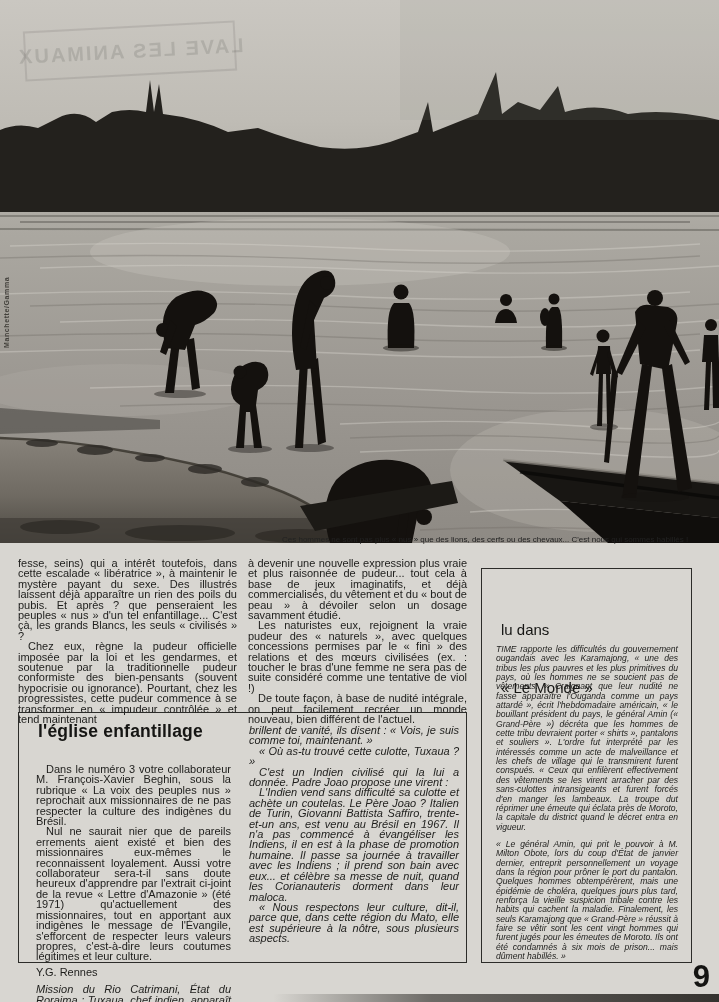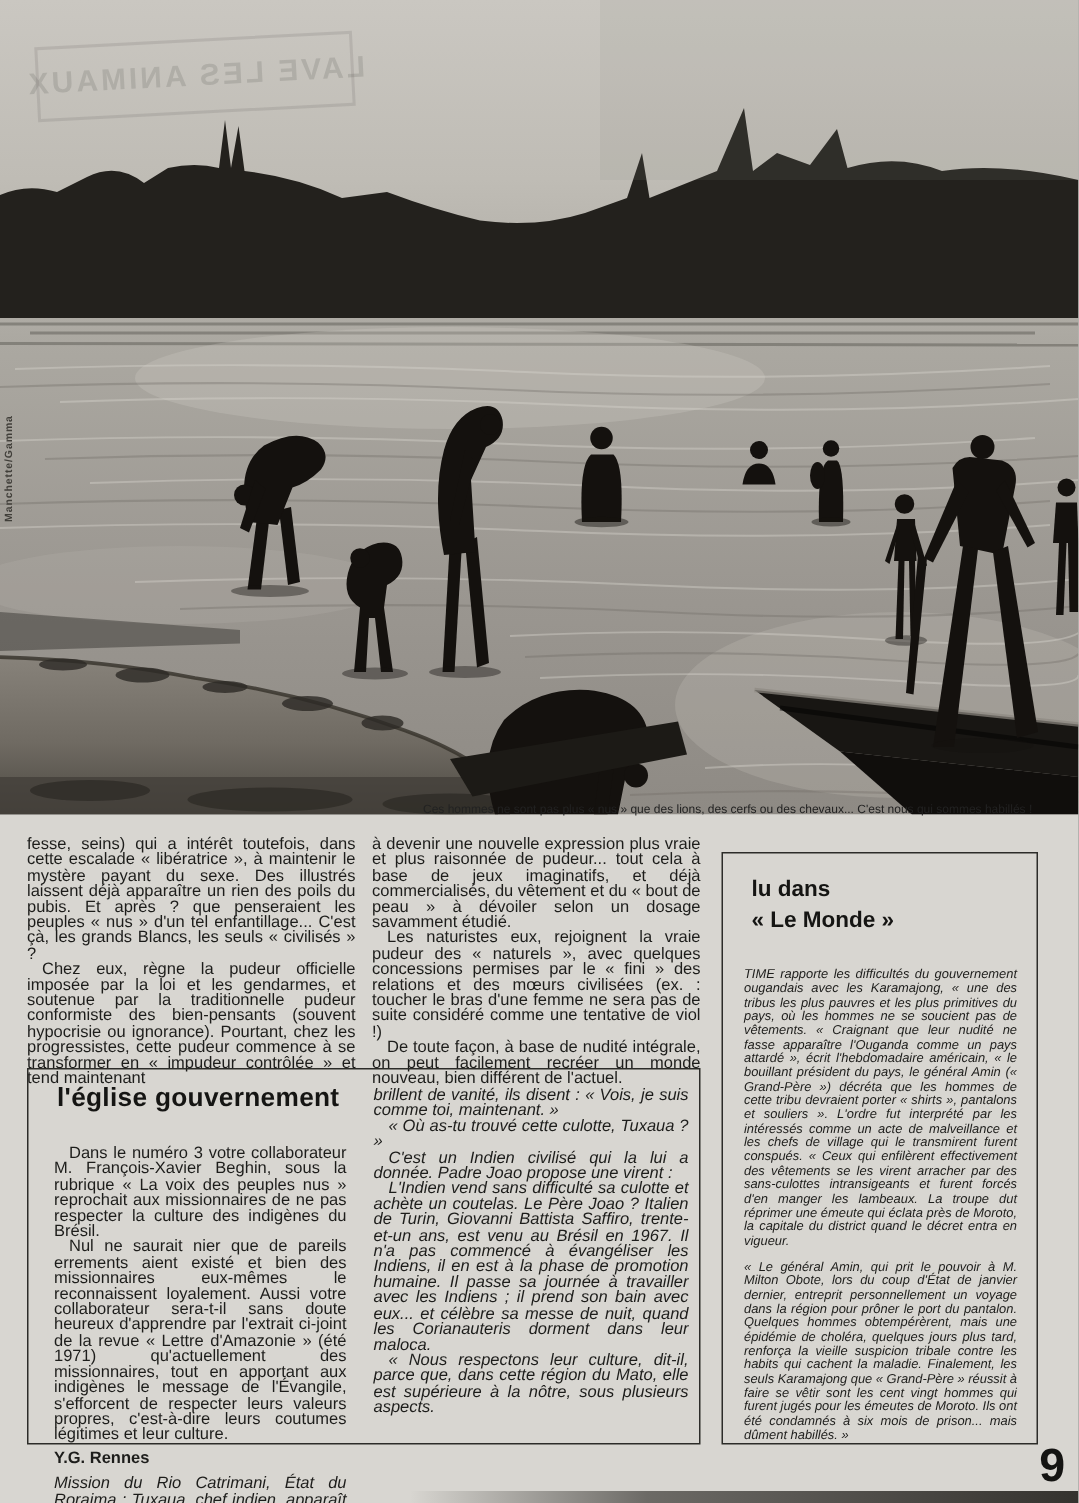--- a/index.html
+++ b/index.html
@@ -46,32 +46,32 @@
   }
   .mission-box h2{
     position:absolute;left:19px;top:8px;margin:0;
     font-size:17.5px;font-weight:bold;letter-spacing:0.2px;color:#151513;
   }
   .mcol{position:absolute;top:51px;}
   .mcol.left{left:17px;width:195px;}
   .mcol.right{left:230px;top:12px;width:210px;}
   .mcol.right p{font-style:italic;}
   .sig{
-    text-align:right;font-weight:bold;margin-top:5px !important;
+    text-align:right;font-weight:normal;margin-top:5px !important;
     text-indent:0 !important;
   }
   .mission-note{font-style:italic;margin-top:7px !important;text-indent:0 !important;}
   
   .monde-box{
     position:absolute;left:481px;top:568px;width:211px;height:395px;
     border:1.5px solid #2c2c29;box-sizing:border-box;
   }
   .monde-title{position:absolute;left:19px;top:13px;}
   .monde-title div{
-    font-size:15px;font-weight:bold;color:#151513;line-height:21px;
+    font-size:15px;font-weight:normal;color:#151513;line-height:21px;margin-top:37px;
   }
   .mbody{position:absolute;left:14px;top:76px;width:182px;}
   .mbody p{font-style:italic;font-size:8.6px;line-height:9.35px;}
   .mbody p + p{margin-top:8px;}
   
   .page-number{
     position:absolute;left:664px;top:961px;width:46px;text-align:right;
     font-size:31px;font-weight:bold;color:#141412;line-height:32px;
   }
   .bottom-shadow{
@@ -260,21 +260,21 @@
     <p class="ind">Chez eux, règne la pudeur officielle imposée par la loi et les gendarmes, et soutenue par la traditionnelle pudeur conformiste des bien-pensants (souvent hypocrisie ou ignorance). Pourtant, chez les progressistes, cette pudeur commence à se transformer en « impudeur contrôlée » et tend maintenant</p>
   </div>
 
   <div class="col col2">
     <p>à devenir une nouvelle expression plus vraie et plus raisonnée de pudeur... tout cela à base de jeux imaginatifs, et déjà commercialisés, du vêtement et du « bout de peau » à dévoiler selon un dosage savamment étudié.</p>
     <p class="ind">Les naturistes eux, rejoignent la vraie pudeur des « naturels », avec quelques concessions permises par le « fini » des relations et des mœurs civilisées (ex. : toucher le bras d'une femme ne sera pas de suite considéré comme une tentative de viol !)</p>
     <p class="ind">De toute façon, à base de nudité intégrale, on peut facilement recréer un monde nouveau, bien différent de l'actuel.</p>
   </div>
 
   <div class="mission-box">
-    <h2>l'église gouvernement</h2>
+    <h2>l'église enfantillage</h2>
     <div class="mcol left">
       <p class="ind">Dans le numéro 3 votre collaborateur M. François-Xavier Beghin, sous la rubrique « La voix des peuples nus » reprochait aux missionnaires de ne pas respecter la culture des indigènes du Brésil.</p>
       <p class="ind">Nul ne saurait nier que de pareils errements aient existé et bien des missionnaires eux-mêmes le reconnaissent loyalement. Aussi votre collaborateur sera-t-il sans doute heureux d'apprendre par l'extrait ci-joint de la revue « Lettre d'Amazonie » (été 1971) qu'actuellement des missionnaires, tout en apportant aux indigènes le message de l'Évangile, s'efforcent de respecter leurs valeurs propres, c'est-à-dire leurs coutumes légitimes et leur culture.</p>
       <p class="sig">Y.G. Rennes</p>
       <p class="mission-note">Mission du Rio Catrimani, État du Roraima : Tuxaua, chef indien, apparaît en culotte selon dans la case du Padre Joao. Ses yeux</p>
     </div>
     <div class="mcol right">
       <p>brillent de vanité, ils disent : « Vois, je suis comme toi, maintenant. »</p>
       <p class="ind">« Où as-tu trouvé cette culotte, Tuxaua ? »</p>
       <p class="ind">C'est un Indien civilisé qui la lui a donnée. Padre Joao propose une virent :</p>

